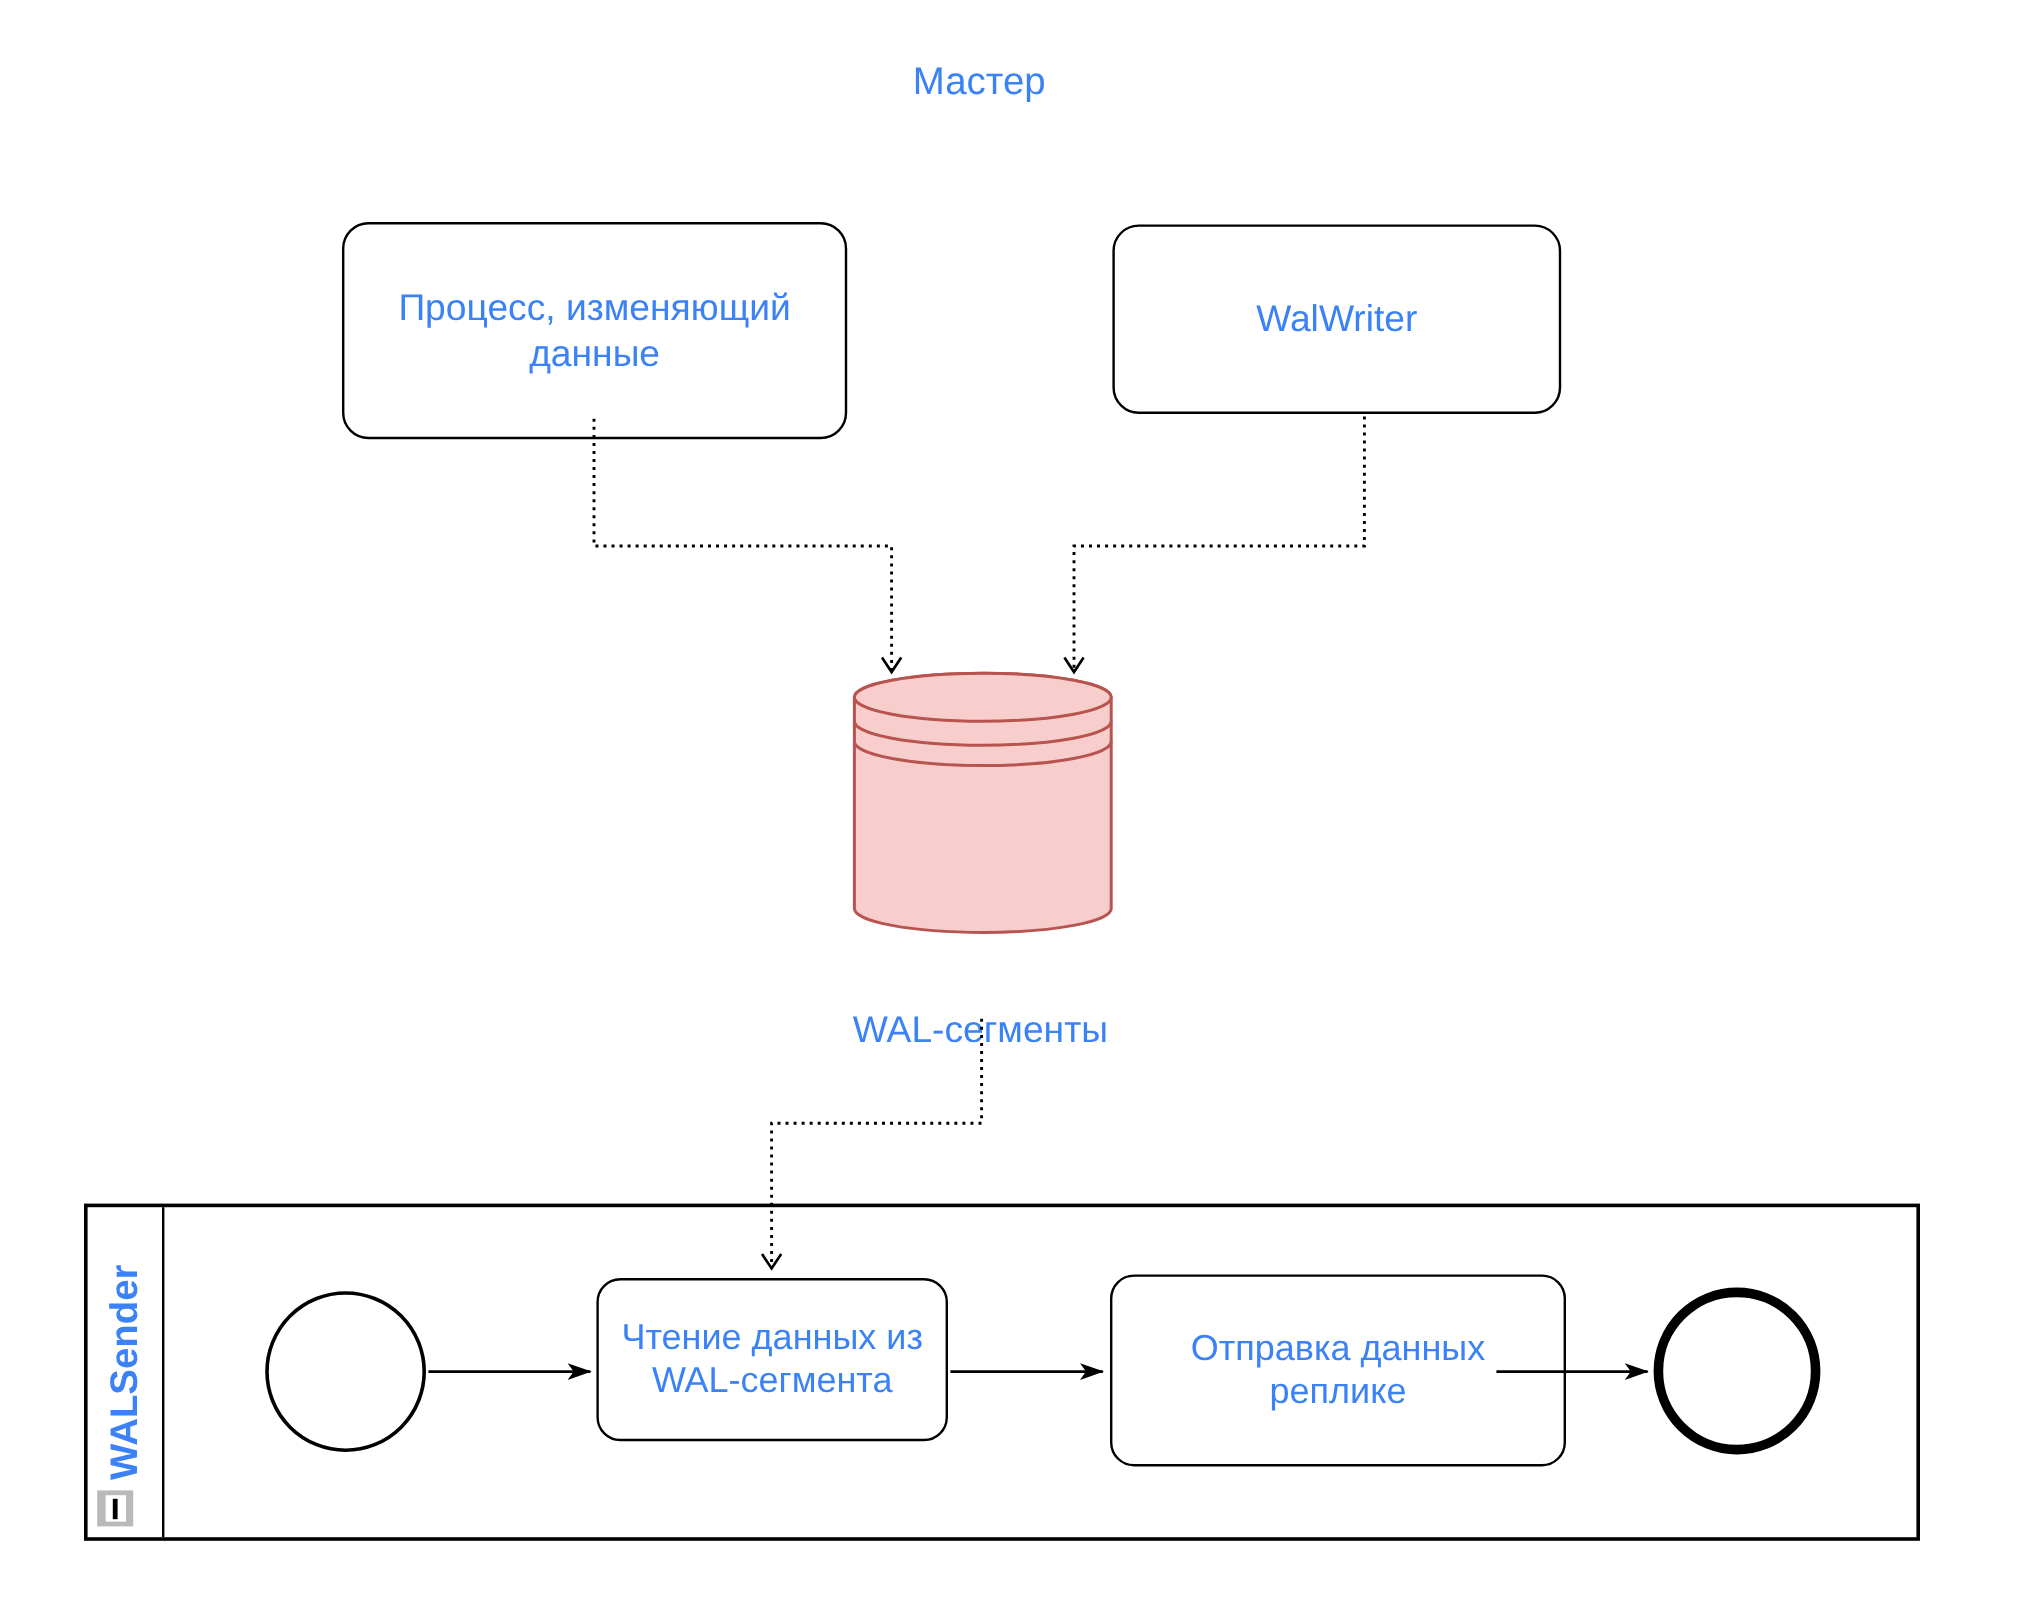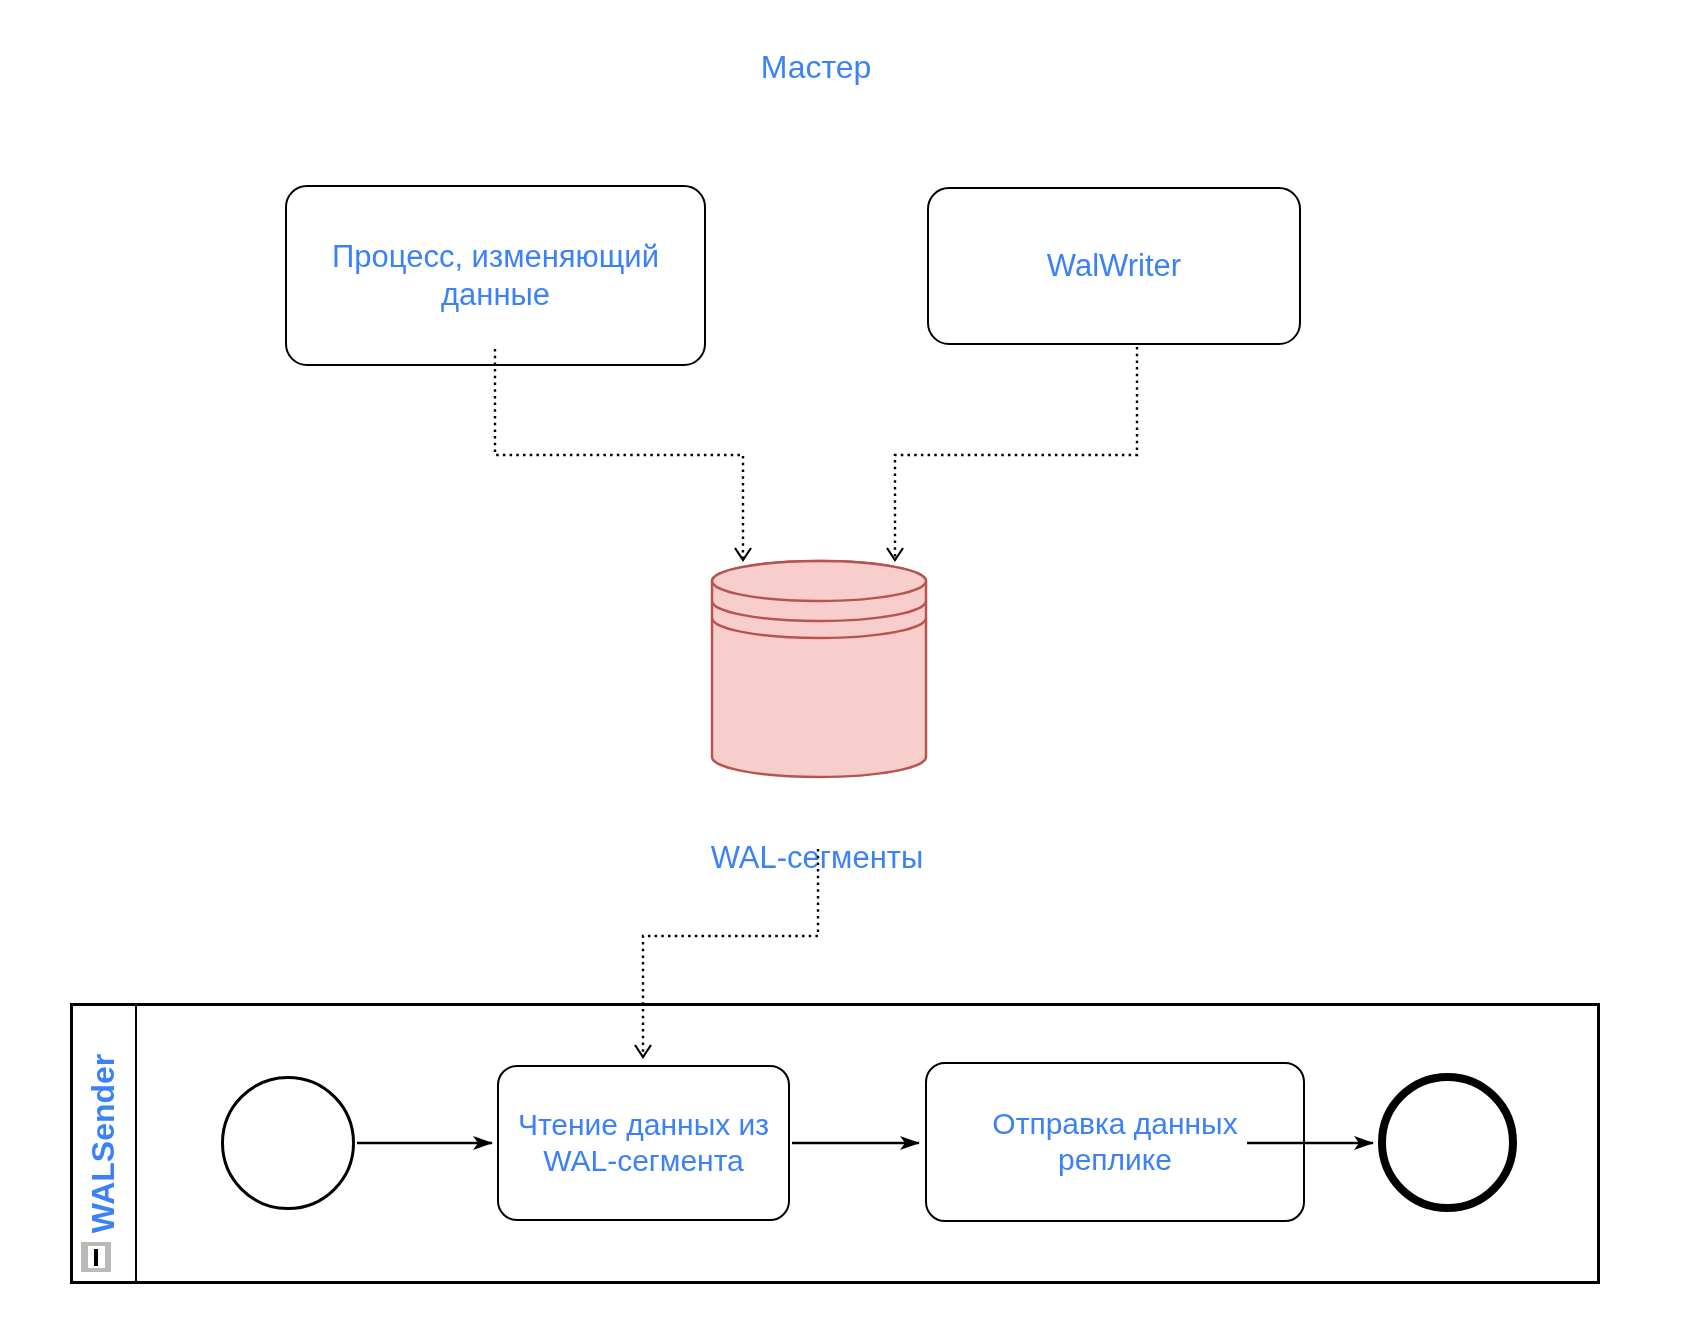--- a/index.html
+++ b/index.html
@@ -54,21 +54,21 @@
     display:flex;align-items:center;justify-content:center;
   }
   .lane-marker .bar{width:4.5px;height:17px;background:#000;}
   .task{
     position:absolute;box-sizing:border-box;
     display:flex;align-items:center;justify-content:center;
     text-align:center;background:#ffffff;
     border:2.5px solid #000;border-radius:20px;
     font-size:30px;line-height:1.2;
   }
-  .task-read{left:497px;top:1065px;width:293px;height:156px;}
+  .task-read{left:497px;top:1065px;width:293px;height:136px;}
   .task-read .txt{max-width:280px;}
   .task-send{left:925px;top:1062px;width:380px;height:160px;}
   .task-send .txt{max-width:300px;}
   .event{
     position:absolute;box-sizing:border-box;
     border-radius:50%;background:#ffffff;
   }
   .event-start{left:221px;top:1076px;width:134px;height:134px;border:3.5px solid #000;}
   .event-end{left:1378px;top:1073px;width:139px;height:139px;border:8px solid #000;}
   svg.overlay{

